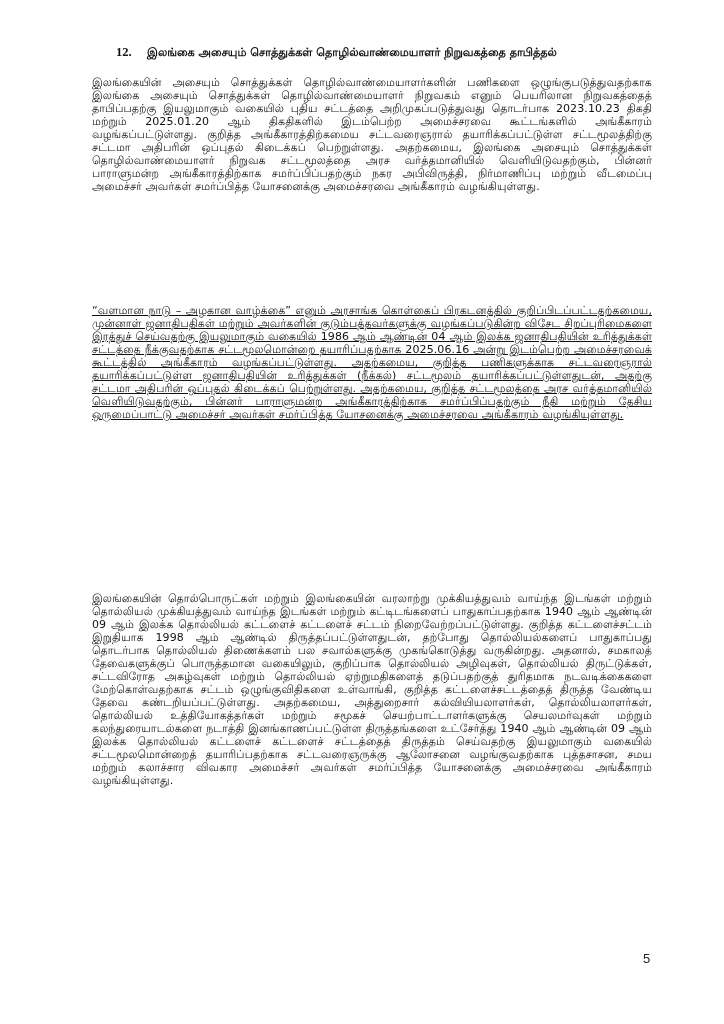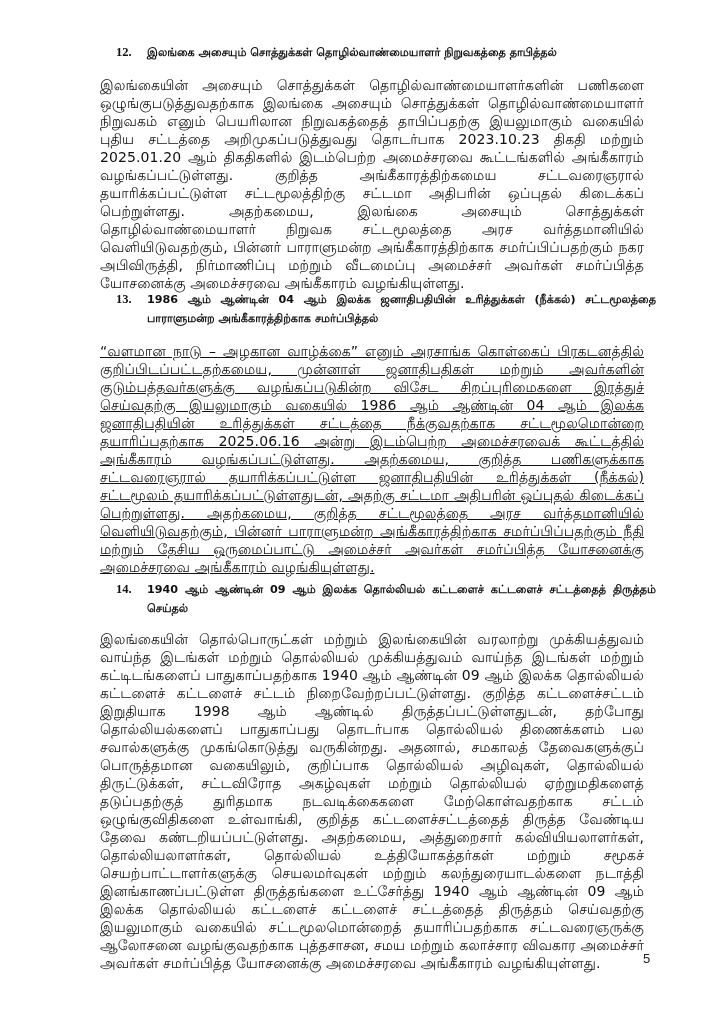--- a/index.html
+++ b/index.html
@@ -41,24 +41,24 @@
       font-family: "Liberation Serif", serif;
       font-size: 12.5px;
     }
     .heading .htext {
       flex: 1 1 auto;
       text-align: justify;
       text-align-last: left;
       margin-left: 9px;
     }
     .para {
-      font-size: 14px;
-      line-height: 18px;
+      font-size: 11px;
+      line-height: 13px;
       text-align: justify;
-      margin: 12px;
+      margin: 4px;
       letter-spacing: 0.1px;
     }
     .page-number {
       position: absolute;
       left: 643px;
       top: 951px;
       font-family: "Liberation Sans", sans-serif;
       font-size: 13px;
       color: #222222;
     }
@@ -76,30 +76,22 @@
 
   <div class="section" id="s12">
     <div class="heading">
       <span class="num">12.</span>
       <span class="htext">இலங்கை அசையும் சொத்துக்கள் தொழில்வாண்மையாளர் நிறுவகத்தை தாபித்தல்</span>
     </div>
     <p class="para">இலங்கையின் அசையும் சொத்துக்கள் தொழில்வாண்மையாளர்களின் பணிகளை ஒழுங்குபடுத்துவதற்காக இலங்கை அசையும் சொத்துக்கள் தொழில்வாண்மையாளர் நிறுவகம் எனும் பெயரிலான நிறுவகத்தைத் தாபிப்பதற்கு இயலுமாகும் வகையில் புதிய சட்டத்தை அறிமுகப்படுத்துவது தொடர்பாக 2023.10.23 திகதி மற்றும் 2025.01.20 ஆம் திகதிகளில் இடம்பெற்ற அமைச்சரவை கூட்டங்களில் அங்கீகாரம் வழங்கப்பட்டுள்ளது. குறித்த அங்கீகாரத்திற்கமைய சட்டவரைஞரால் தயாரிக்கப்பட்டுள்ள சட்டமூலத்திற்கு சட்டமா அதிபரின் ஒப்புதல் கிடைக்கப் பெற்றுள்ளது. அதற்கமைய, இலங்கை அசையும் சொத்துக்கள் தொழில்வாண்மையாளர் நிறுவக சட்டமூலத்தை அரச வர்த்தமானியில் வெளியிடுவதற்கும், பின்னர் பாராளுமன்ற அங்கீகாரத்திற்காக சமர்ப்பிப்பதற்கும் நகர அபிவிருத்தி, நிர்மாணிப்பு மற்றும் வீடமைப்பு அமைச்சர் அவர்கள் சமர்ப்பித்த யோசனைக்கு அமைச்சரவை அங்கீகாரம் வழங்கியுள்ளது.</p>
   </div>
 
   <div class="section" id="s13">
-    <div class="heading">
-      <span class="num">13.</span>
-      <span class="htext">1986 ஆம் ஆண்டின் 04 ஆம் இலக்க ஜனாதிபதியின் உரித்துக்கள் (நீக்கல்) சட்டமூலத்தை பாராளுமன்ற அங்கீகாரத்திற்காக சமர்ப்பித்தல்</span>
-    </div>
     <p class="para">“வளமான நாடு – அழகான வாழ்க்கை” எனும் அரசாங்க கொள்கைப் பிரகடனத்தில் குறிப்பிடப்பட்டதற்கமைய, முன்னாள் ஜனாதிபதிகள் மற்றும் அவர்களின் குடும்பத்தவர்களுக்கு வழங்கப்படுகின்ற விசேட சிறப்புரிமைகளை இரத்துச் செய்வதற்கு இயலுமாகும் வகையில் 1986 ஆம் ஆண்டின் 04 ஆம் இலக்க ஜனாதிபதியின் உரித்துக்கள் சட்டத்தை நீக்குவதற்காக சட்டமூலமொன்றை தயாரிப்பதற்காக 2025.06.16 அன்று இடம்பெற்ற அமைச்சரவைக் கூட்டத்தில் அங்கீகாரம் வழங்கப்பட்டுள்ளது. அதற்கமைய, குறித்த பணிகளுக்காக சட்டவரைஞரால் தயாரிக்கப்பட்டுள்ள ஜனாதிபதியின் உரித்துக்கள் (நீக்கல்) சட்டமூலம் தயாரிக்கப்பட்டுள்ளதுடன், அதற்கு சட்டமா அதிபரின் ஒப்புதல் கிடைக்கப் பெற்றுள்ளது. அதற்கமைய, குறித்த சட்டமூலத்தை அரச வர்த்தமானியில் வெளியிடுவதற்கும், பின்னர் பாராளுமன்ற அங்கீகாரத்திற்காக சமர்ப்பிப்பதற்கும் நீதி மற்றும் தேசிய ஒருமைப்பாட்டு அமைச்சர் அவர்கள் சமர்ப்பித்த யோசனைக்கு அமைச்சரவை அங்கீகாரம் வழங்கியுள்ளது.</p>
   </div>
 
   <div class="section" id="s14">
-    <div class="heading">
-      <span class="num">14.</span>
-      <span class="htext">1940 ஆம் ஆண்டின் 09 ஆம் இலக்க தொல்லியல் கட்டளைச் கட்டளைச் சட்டத்தைத் திருத்தம் செய்தல்</span>
-    </div>
     <p class="para">இலங்கையின் தொல்பொருட்கள் மற்றும் இலங்கையின் வரலாற்று முக்கியத்துவம் வாய்ந்த இடங்கள் மற்றும் தொல்லியல் முக்கியத்துவம் வாய்ந்த இடங்கள் மற்றும் கட்டிடங்களைப் பாதுகாப்பதற்காக 1940 ஆம் ஆண்டின் 09 ஆம் இலக்க தொல்லியல் கட்டளைச் கட்டளைச் சட்டம் நிறைவேற்றப்பட்டுள்ளது. குறித்த கட்டளைச்சட்டம் இறுதியாக 1998 ஆம் ஆண்டில் திருத்தப்பட்டுள்ளதுடன், தற்போது தொல்லியல்களைப் பாதுகாப்பது தொடர்பாக தொல்லியல் திணைக்களம் பல சவால்களுக்கு முகங்கொடுத்து வருகின்றது. அதனால், சமகாலத் தேவைகளுக்குப் பொருத்தமான வகையிலும், குறிப்பாக தொல்லியல் அழிவுகள், தொல்லியல் திருட்டுக்கள், சட்டவிரோத அகழ்வுகள் மற்றும் தொல்லியல் ஏற்றுமதிகளைத் தடுப்பதற்குத் துரிதமாக நடவடிக்கைகளை மேற்கொள்வதற்காக சட்டம் ஒழுங்குவிதிகளை உள்வாங்கி, குறித்த கட்டளைச்சட்டத்தைத் திருத்த வேண்டிய தேவை கண்டறியப்பட்டுள்ளது. அதற்கமைய, அத்துறைசார் கல்வியியலாளர்கள், தொல்லியலாளர்கள், தொல்லியல் உத்தியோகத்தர்கள் மற்றும் சமூகச் செயற்பாட்டாளர்களுக்கு செயலமர்வுகள் மற்றும் கலந்துரையாடல்களை நடாத்தி இனங்காணப்பட்டுள்ள திருத்தங்களை உட்சேர்த்து 1940 ஆம் ஆண்டின் 09 ஆம் இலக்க தொல்லியல் கட்டளைச் கட்டளைச் சட்டத்தைத் திருத்தம் செய்வதற்கு இயலுமாகும் வகையில் சட்டமூலமொன்றைத் தயாரிப்பதற்காக சட்டவரைஞருக்கு ஆலோசனை வழங்குவதற்காக புத்தசாசன, சமய மற்றும் கலாச்சார விவகார அமைச்சர் அவர்கள் சமர்ப்பித்த யோசனைக்கு அமைச்சரவை அங்கீகாரம் வழங்கியுள்ளது.</p>
   </div>
 
   <div class="page-number">5</div>
 
 </div>
 
 </body></html>

